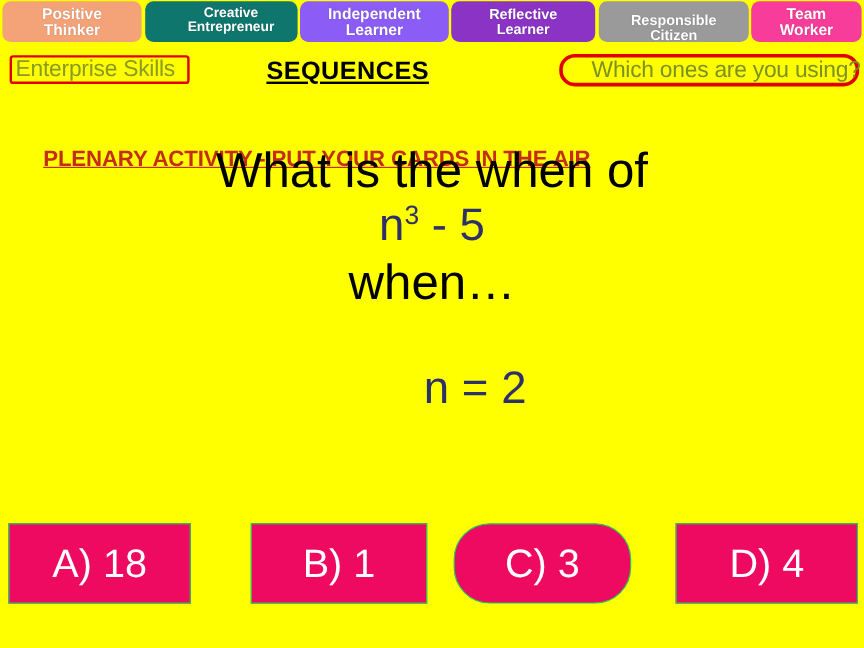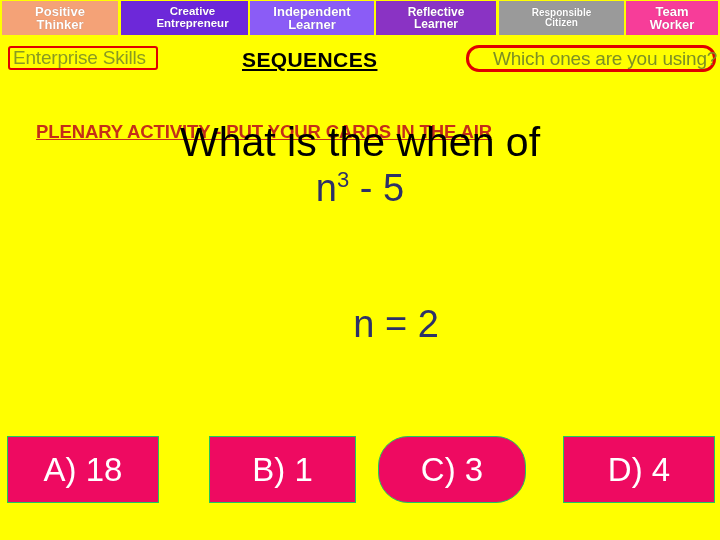--- a/index.html
+++ b/index.html
@@ -20,38 +20,38 @@
     position: absolute;
     left: 0; top: 0;
     width: 720px;
     height: 37px;
     background: #FFFF00;
   }
   .skill-tab {
     position: absolute;
     top: 1px;
     height: 34px;
-    border-radius: 0;
+    border-radius: 7px;
     display: flex;
     align-items: center;
     justify-content: center;
     text-align: center;
     color: #FFFFFF;
     font-weight: bold;
     line-height: 1.02;
     box-sizing: border-box;
     text-shadow: 0 0 1px rgba(0,0,0,0.28);
     overflow: hidden;
   }
 
   #tab-positive-thinker { left: 2px;   width: 116px; background: #F4A277; font-size: 13px; }
-  #tab-creative-entrepreneur { left: 121px; width: 127px; background: #6d28d9; font-size: 11.5px; padding-left: 16px; }
+  #tab-creative-entrepreneur { left: 121px; width: 127px; background: #0f766e; font-size: 11.5px; padding-left: 16px; }
   #tab-independent-learner  { left: 250px; width: 124px; background: #8b5cf6; font-size: 13px; }
   #tab-reflective-learner   { left: 376px; width: 120px; background: #8A33C4; font-size: 12px; }
-  #tab-responsible-citizen  { left: 499px; width: 125px; background: #9A9A9A; font-size: 10px; }
+  #tab-responsible-citizen  { left: 499px; width: 125px; background: #9A9A9A; font-size: 12px; align-items: flex-end; }
   #tab-team-worker          { left: 626px; width: 92px;  background: #F73D99; font-size: 13px; }
 
   
   #info-band {
     position: absolute;
     left: 0; top: 37px;
     width: 720px;
     height: 78px;
   }
 
@@ -74,21 +74,20 @@
 
   #sequences-title {
     position: absolute;
     left: 222px; top: 11px;
     font-size: 21px;
     font-weight: bold;
     color: #000000;
     text-decoration: underline;
     letter-spacing: 0.4px;
     white-space: nowrap;
-    margin-left: 20px;
   }
 
   #which-ones-box {
     position: absolute;
     left: 466px; top: 8px;
     width: 250px; height: 27px;
     border: 3px solid #E00000;
     border-radius: 13px;
     box-sizing: border-box;
   }
@@ -224,20 +223,21 @@
   <div id="which-ones-box"></div>
   <div id="which-ones-text">Which ones are you using?</div>
 
   <div id="plenary-line">PLENARY ACTIVITY - PUT YOUR CARDS IN THE AIR</div>
 
 </div>
 
 <div id="question-block">
   <span id="question-line-1">What is the when of</span>
   <span id="question-expression"><span>n</span><sup>3</sup><span> - 5</span></span>
+  <span id="question-line-3">when…</span>
 </div>
 
 <div id="given-value">n = 2</div>
 
 <div class="answer-button" id="answer-a">
   <span>A) 18</span>
 </div>
 <div class="answer-button" id="answer-b">
   <span>B) 1</span>
 </div>

